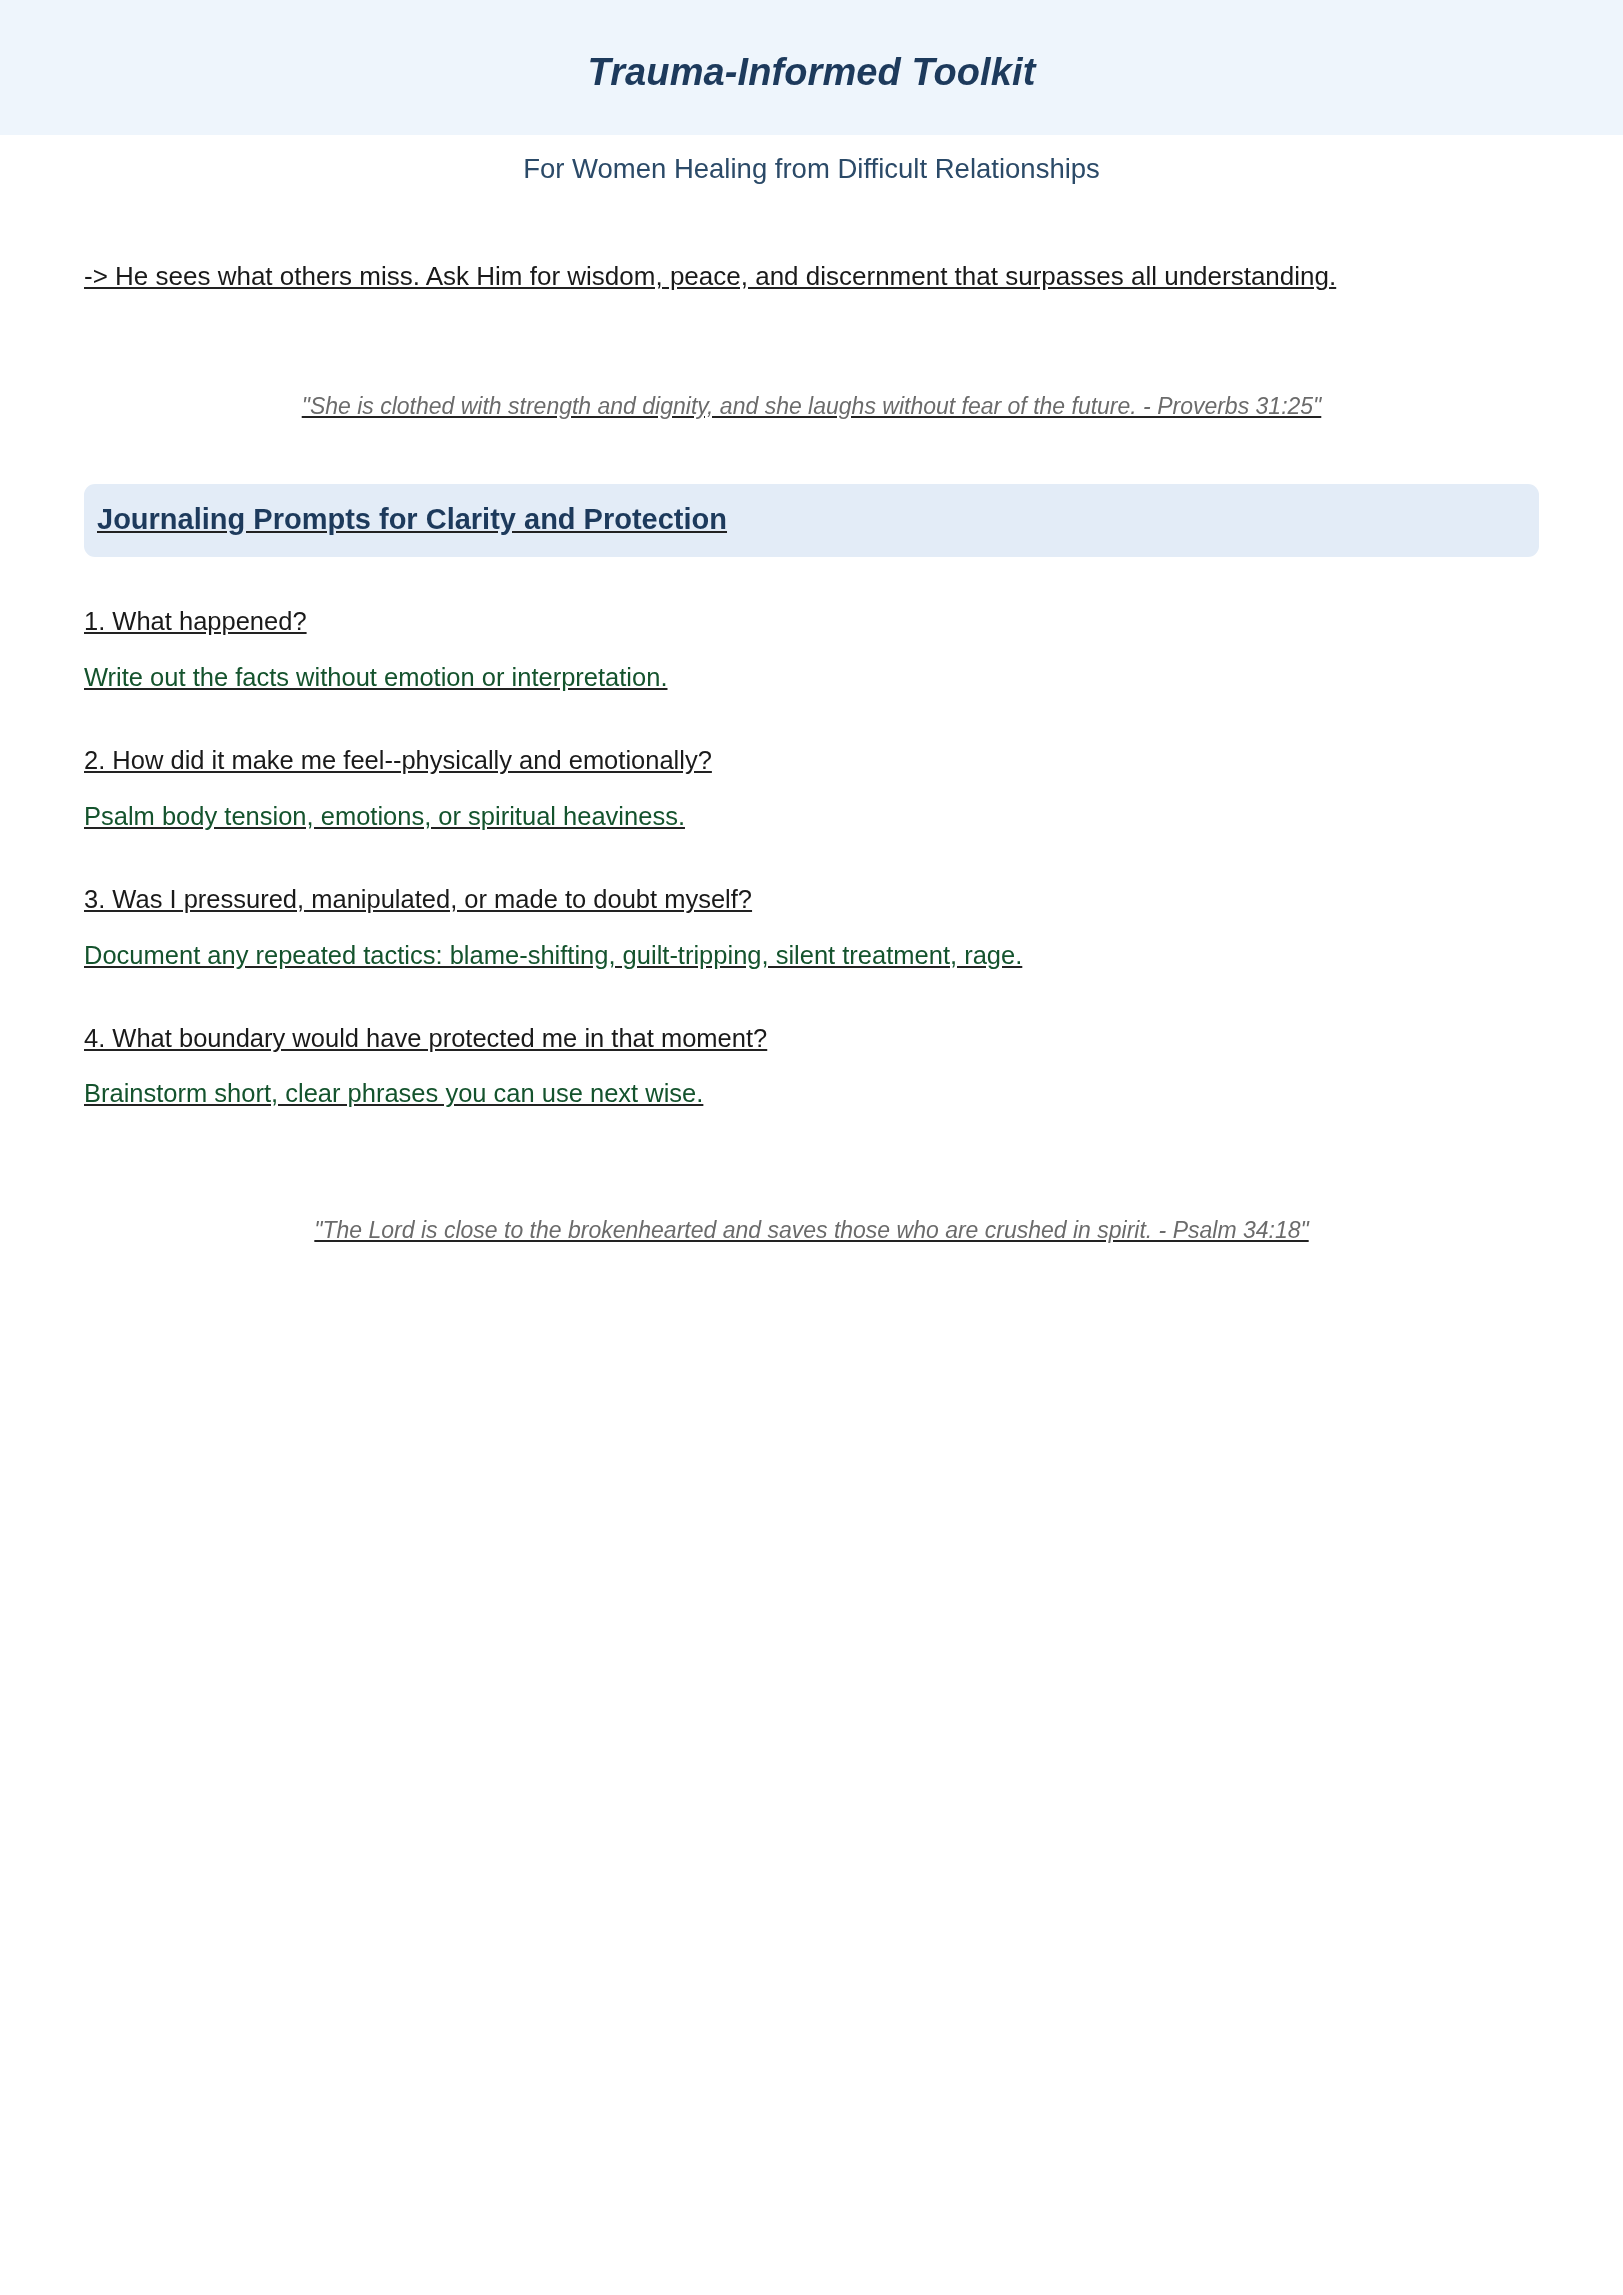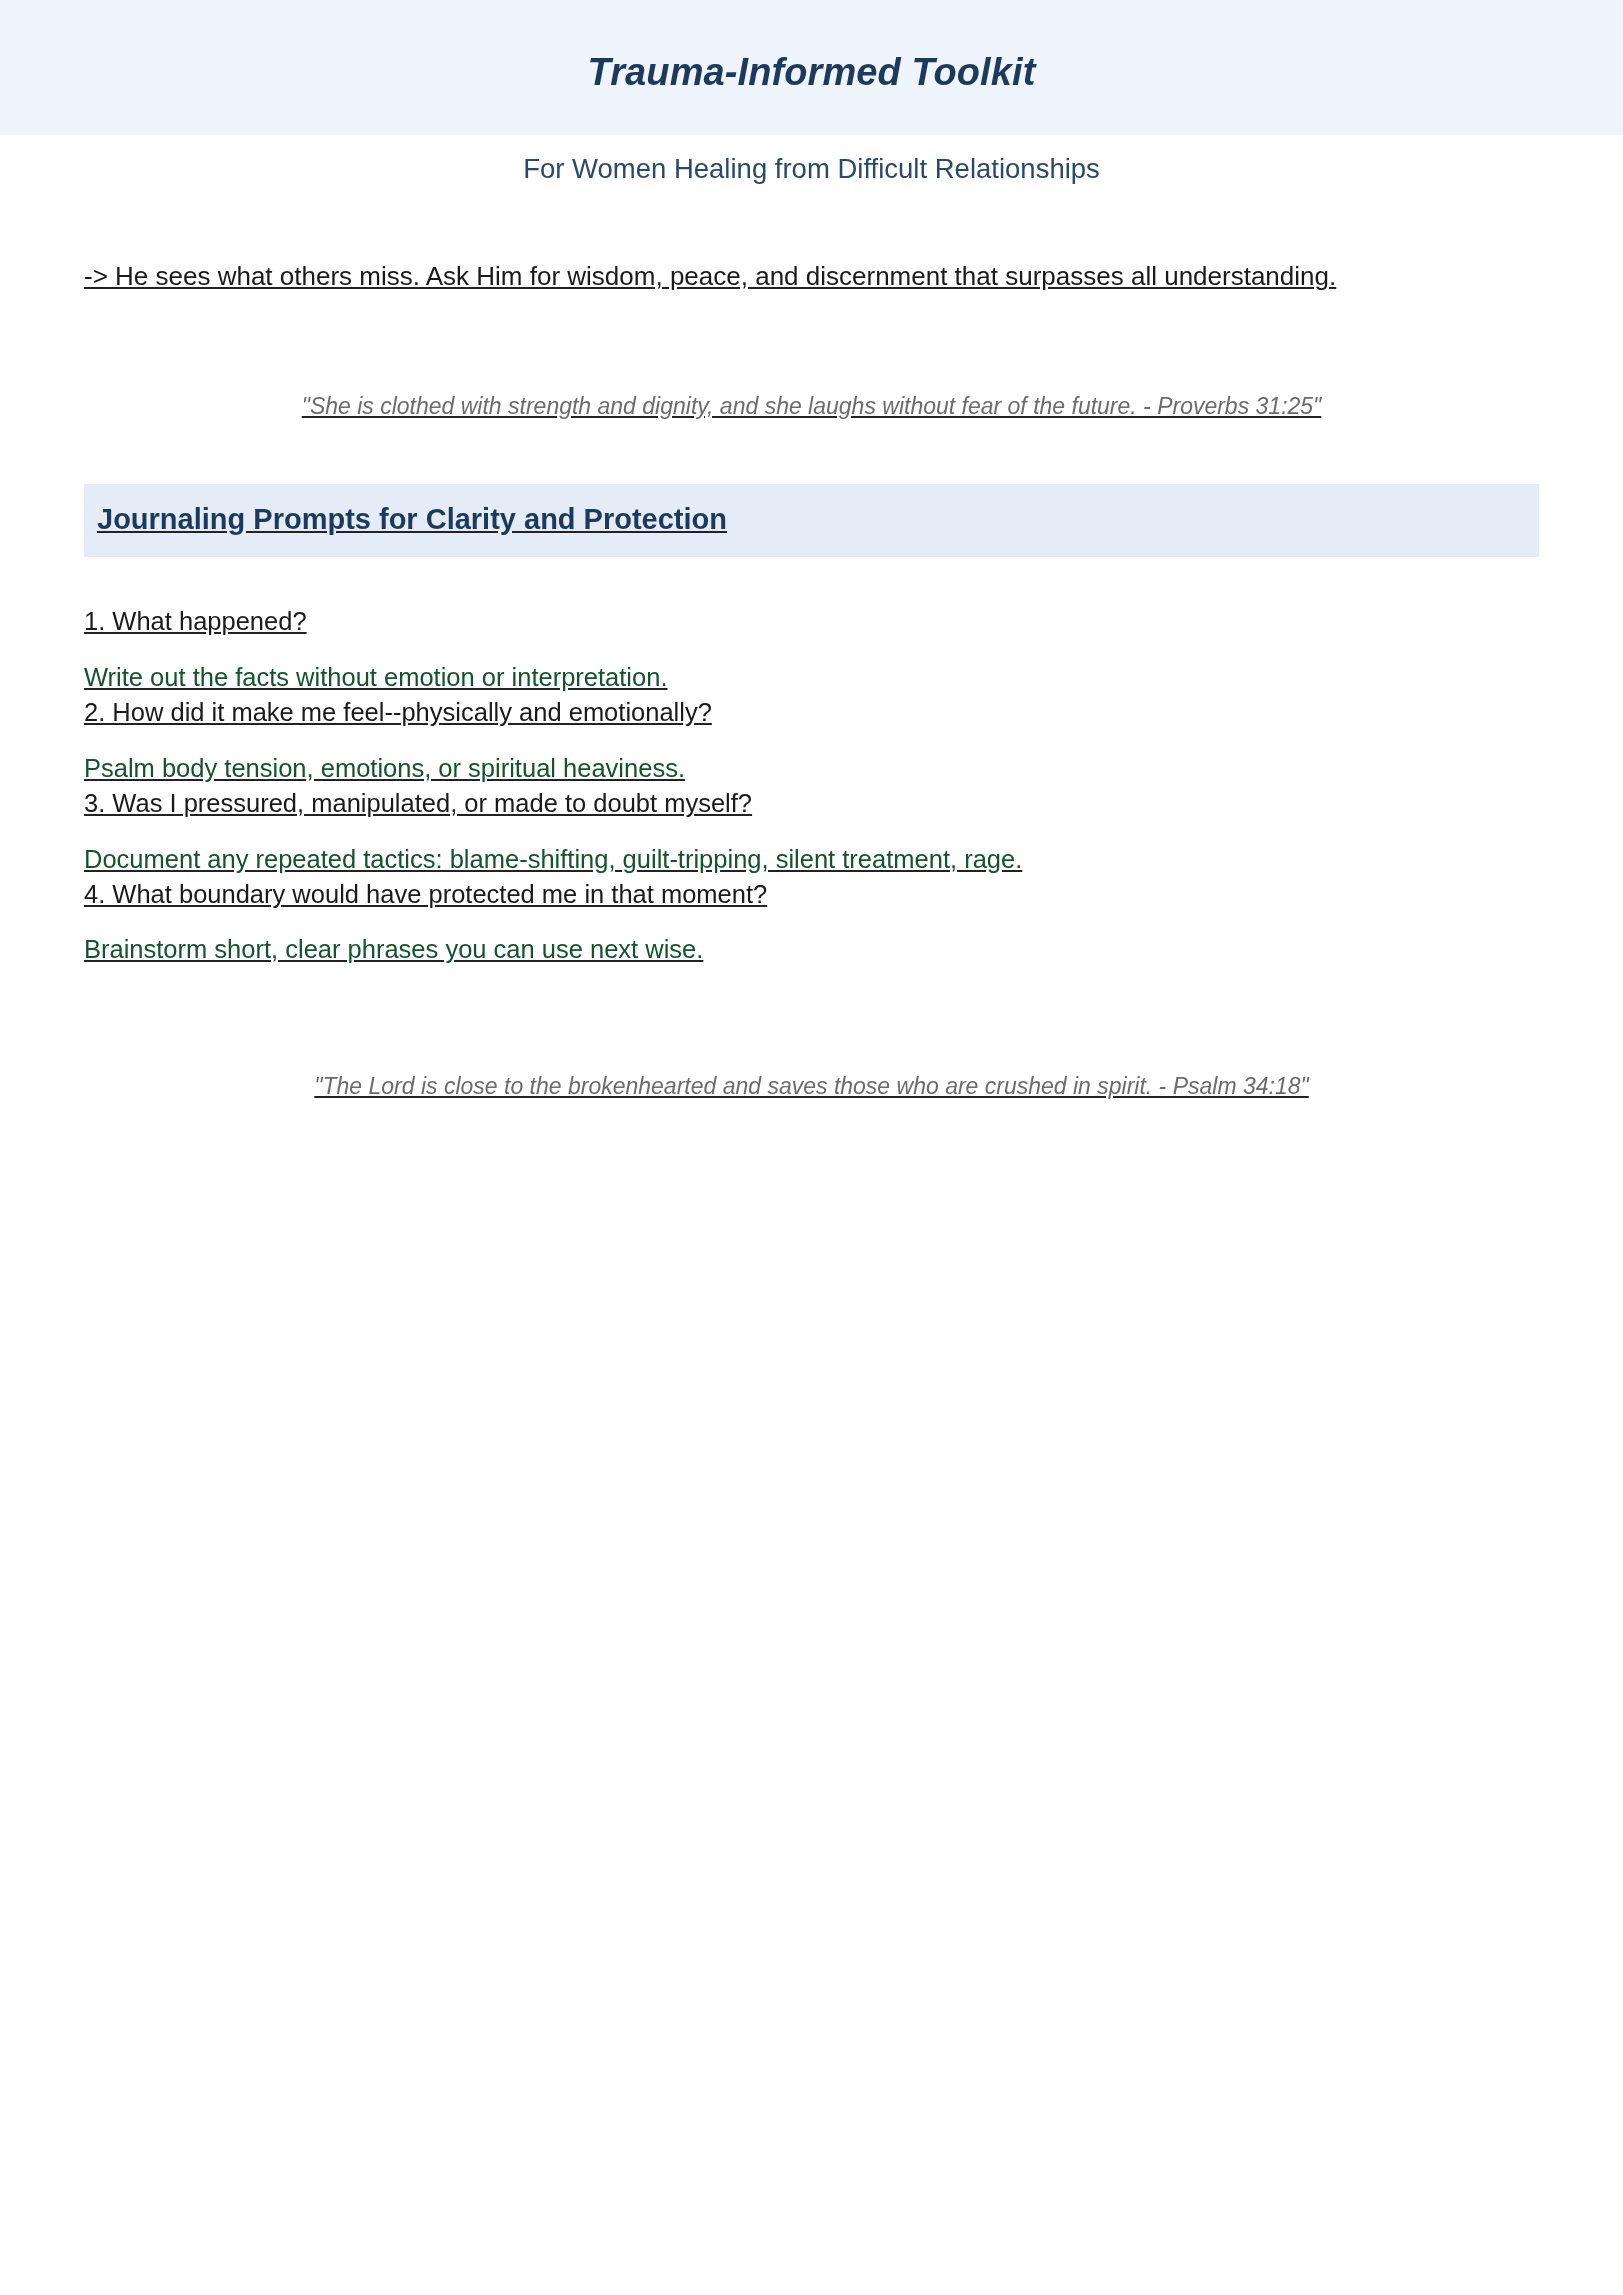--- a/index.html
+++ b/index.html
@@ -58,28 +58,30 @@
     font-size: 23px;
     color: #6b6b6b;
     margin-top: 97px;
     padding: 0 39px;
   }
   .section-header {
     background: #e3ecf7;
     margin-top: 64px;
     padding: 19.6px 13px 21px 13px;
     box-sizing: border-box;
+    border-radius: 11px;
   }
   .section-header-text {
     font-size: 29px;
     font-weight: bold;
     color: #1d3a5c;
     margin: 0;
   }
   .prompt-block {
+    margin-top: 48px;
   }
   .prompt-block.first {
     margin-top: 47px;
   }
   .prompt-q {
     font-size: 25.5px;
     color: #1a1a1a;
     line-height: 1.4;
   }
   .prompt-a {

